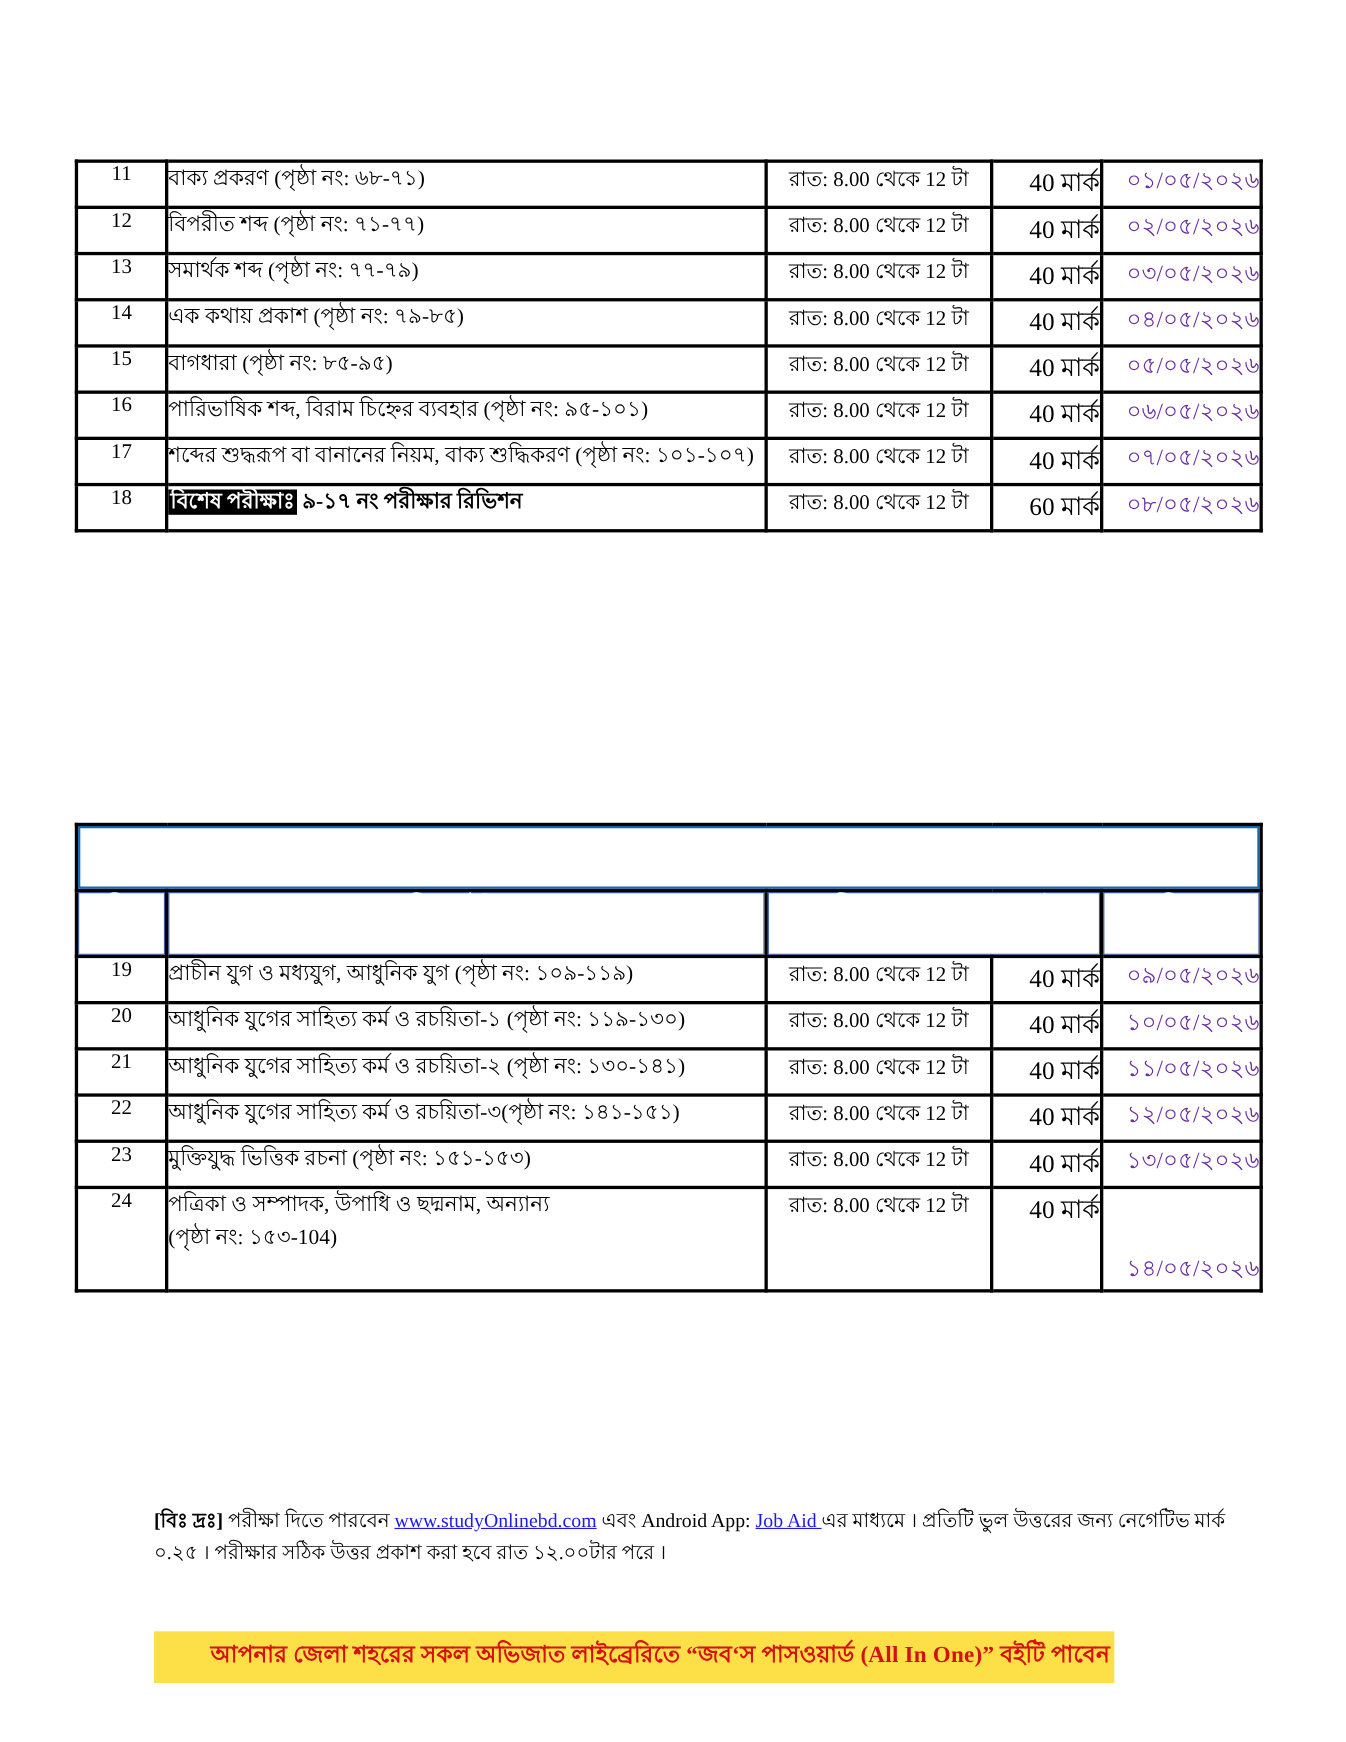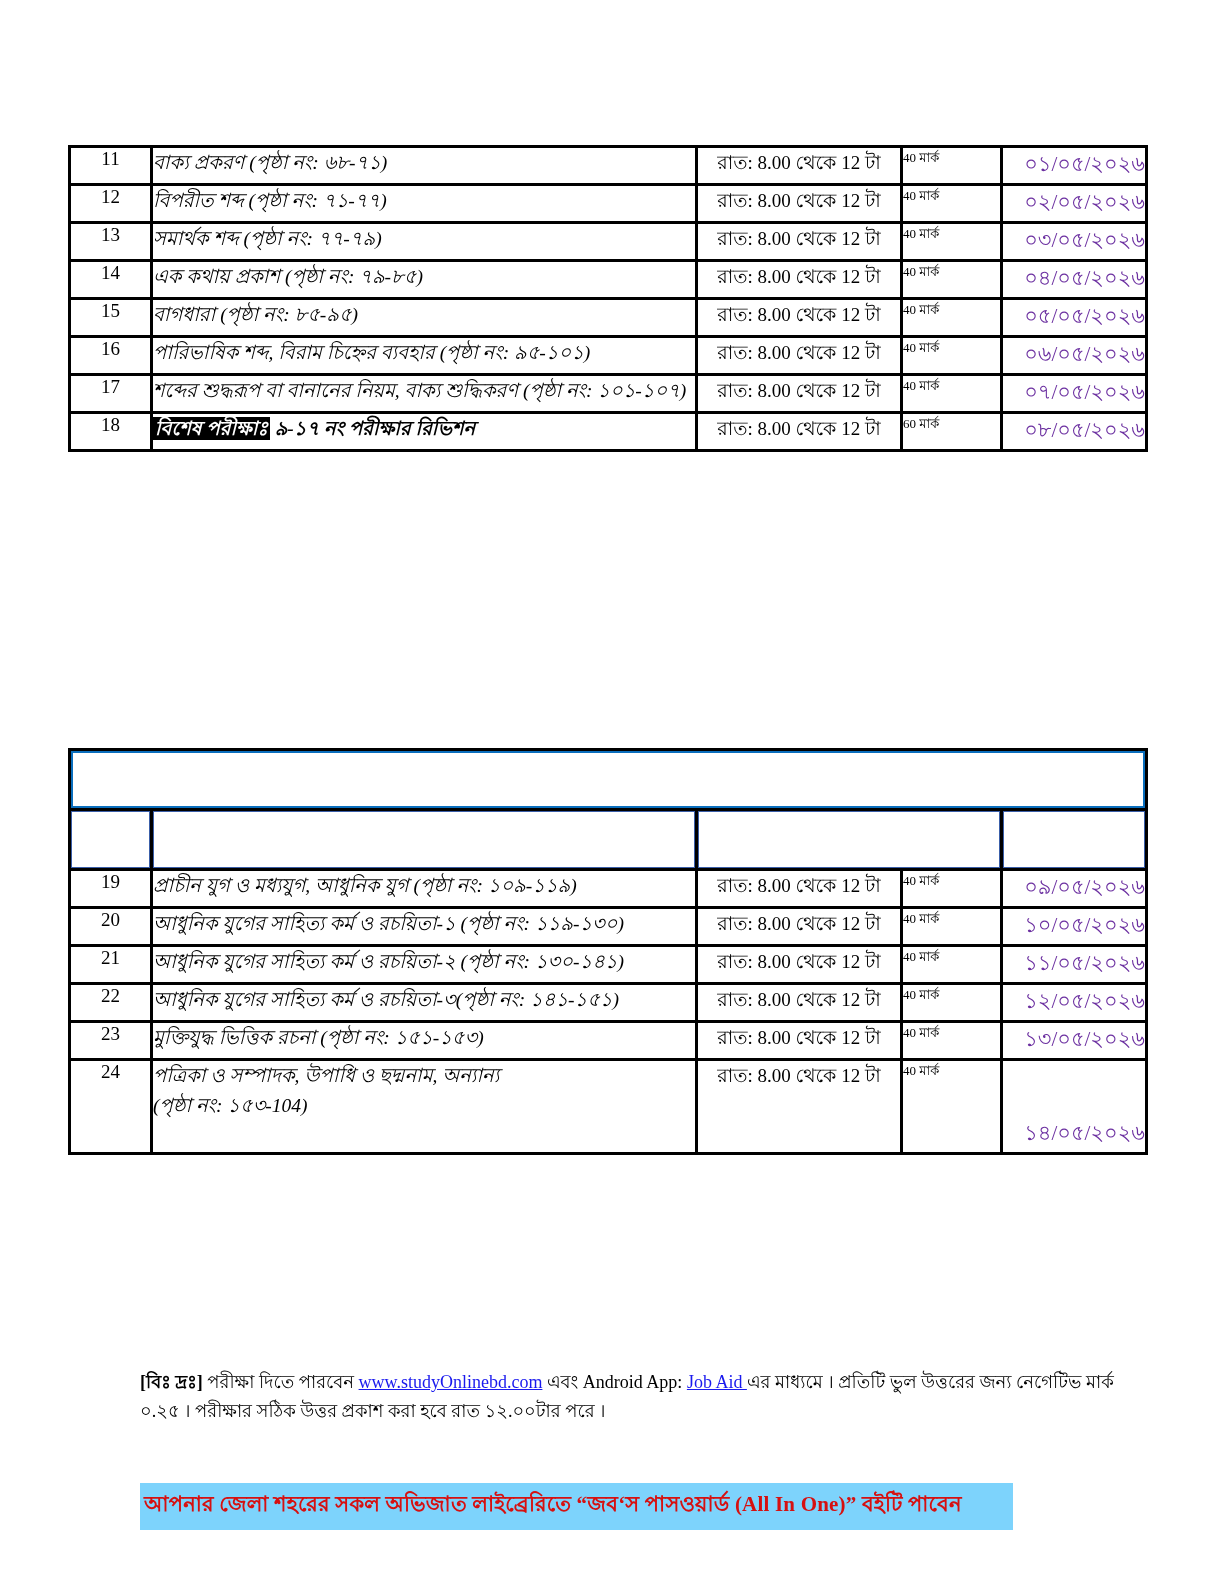--- a/index.html
+++ b/index.html
@@ -45,31 +45,30 @@
   .cell-no {
     text-align: center;
     font-size: 19px;
     font-family: "Liberation Serif", "DejaVu Serif", serif;
     padding-top: 17px;
   }
   .cell-topic {
     font-size: 19.5px;
     padding: 14px 6px 14px 14px;
     line-height: 1.55;
-    font-style: italic;
   }
   .cell-time {
     font-size: 19px;
     text-align: center;
     padding: 16px 4px 4px 4px;
     white-space: nowrap;
   }
   .cell-mark {
-    font-size: 13px;
-    text-align: left;
+    font-size: 23px;
+    text-align: right;
     padding: 16px 4px 4px 4px;
     white-space: nowrap;
   }
   .cell-date {
     font-size: 21px;
     text-align: right;
     color: #6b2fa0;
     padding: 16px 2px 4px 2px;
     white-space: nowrap;
   }
@@ -128,25 +127,25 @@
     color: #1a1aee;
     text-decoration: underline;
   }
   .note .bk { font-weight: bold; }
 
   .banner {
     position: absolute;
     left: 140px;
     top: 1483px;
     width: 865px;
-    background: #7dd3fc;
+    background: #fde047;
     color: #d61010;
     font-weight: bold;
     font-size: 21px;
-    text-align: left;
+    text-align: right;
     padding: 5px 4px 7px 4px;
     letter-spacing: 0.2px;
     white-space: nowrap;
     overflow: hidden;
   }
 </style>
 </head>
 <body>
 
 <div class="page">

